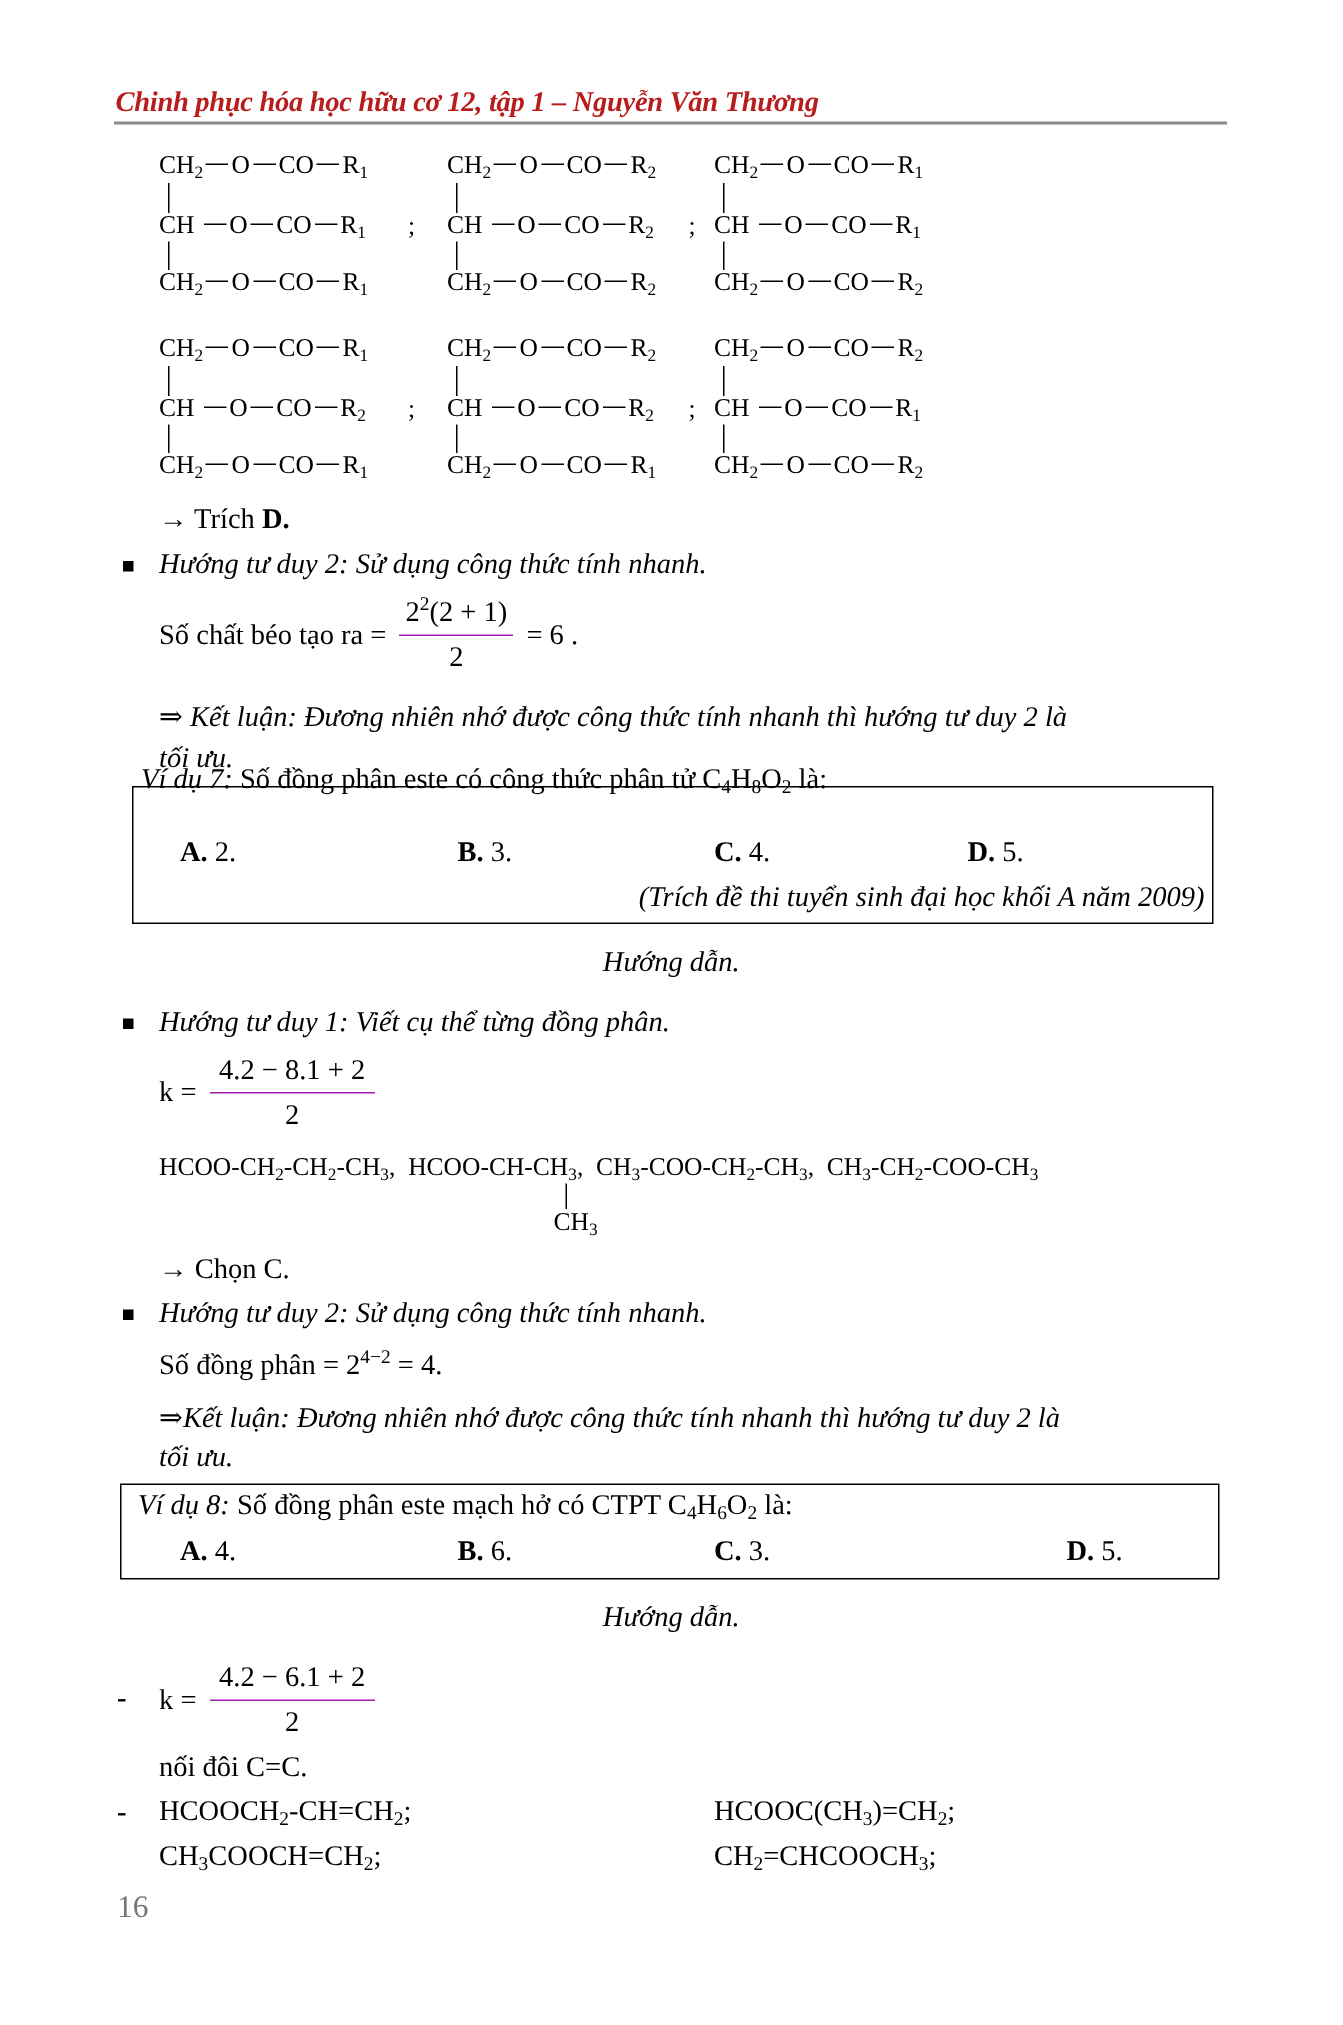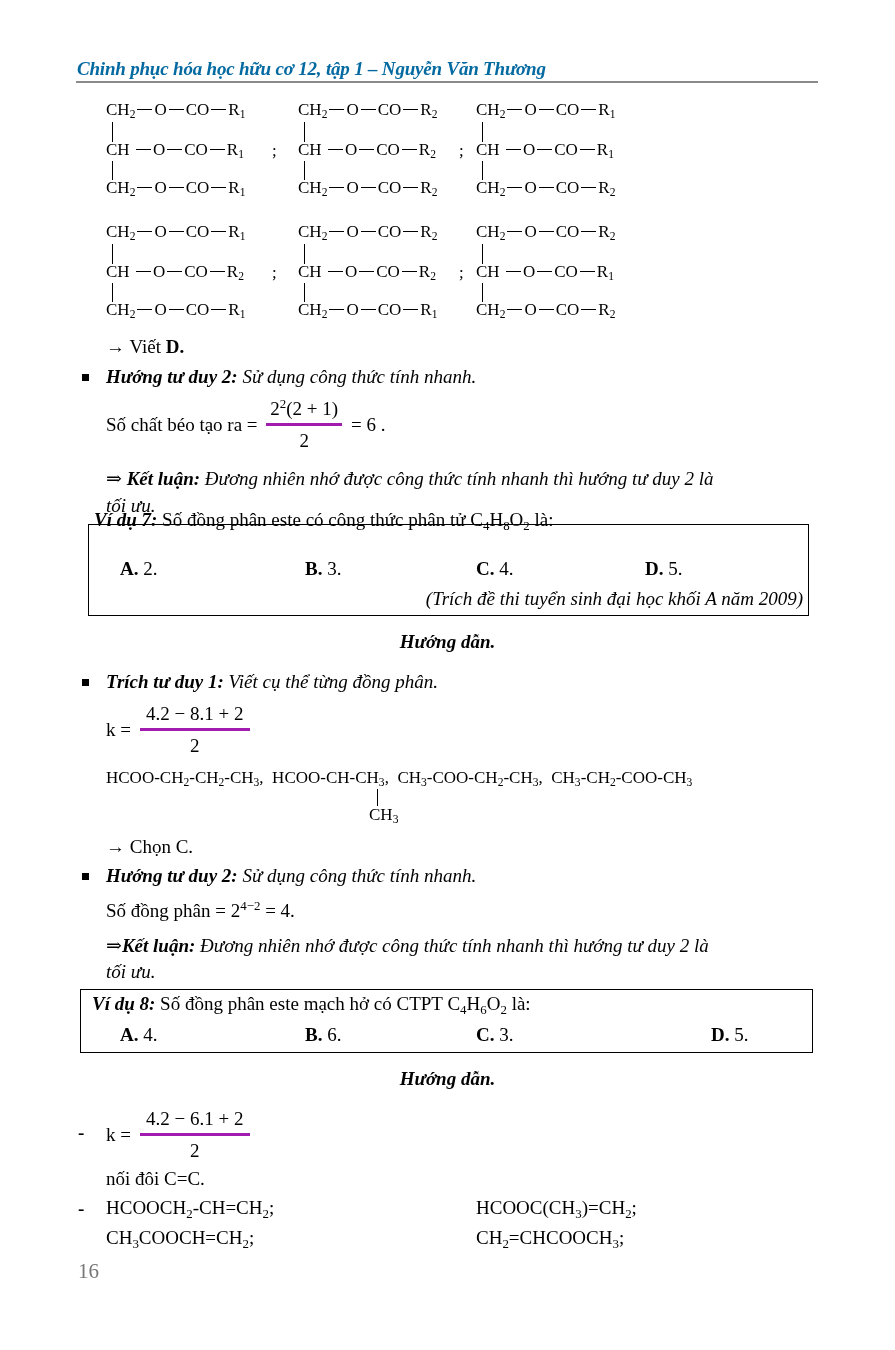--- a/index.html
+++ b/index.html
@@ -1,41 +1,41 @@
 <!DOCTYPE html>
 <html><head>
 <meta charset="utf-8">
 <style>
   html, body { margin: 0; padding: 0; background: #ffffff; }
   body { width: 895px; height: 1350px; position: relative; overflow: hidden;
          font-family: "Liberation Serif", "DejaVu Serif", serif; color: #000; }
   .abs { position: absolute; white-space: nowrap; }
   .header-title { left: 77px; top: 58px; font-size: 19px; font-style: italic; font-weight: bold;
-                  color: #0369a1; letter-spacing: -0.2px; }
+                  color: #b91c1c; letter-spacing: -0.2px; }
   .header-rule { left: 76px; top: 81px; width: 742px; height: 2px; background: #8a8a8a; }
   .t18 { font-size: 19px; }
   .t16 { font-size: 17px; }
   sub { font-size: 0.68em; vertical-align: -0.3em; line-height: 0; }
   sup { font-size: 0.68em; vertical-align: 0.55em; line-height: 0; }
-  .bi { font-weight: bold; font-style: italic; }
+  .bi { font-weight: normal; font-style: italic; }
   .i { font-style: italic; }
   .b { font-weight: bold; }
   .bullet { position: absolute; width: 7px; height: 7px; background: #000; }
 
   
   .tg { position: absolute; width: 180px; height: 110px; font-size: 17px; }
   .tg .row { position: absolute; left: 0; white-space: nowrap; }
   .tg .r0 { top: 0; } .tg .r1 { top: 40px; } .tg .r2 { top: 78px; }
   .tg .vline { position: absolute; left: 6px; width: 1px; background: #000; }
   .tg .v1 { top: 22px; height: 20px; } .tg .v2 { top: 61px; height: 19px; }
   .dash { display: inline-block; width: 15px; height: 1px; background: #000; vertical-align: 5px; margin: 0 2px; }
   .semi { position: absolute; font-size: 17px; }
 
   .frac { display: inline-block; vertical-align: middle; text-align: center; margin: 0 4px; }
-  .frac .num { display: block; padding: 0 4px 3px; border-bottom: 3px solid #a21caf; }
+  .frac .num { display: block; padding: 0 4px 3px; border-bottom: 1px solid #a21caf; }
   .frac .den { display: block; padding-top: 4px; }
 
   .box { position: absolute; border: 1px solid #000; }
 </style>
 </head>
 <body>
 
 <div class="abs header-title">Chinh phục hóa học hữu cơ 12, tập 1 – Nguyễn Văn Thương</div>
 <div class="abs header-rule"></div>
 
@@ -82,21 +82,21 @@
     <div class="tg" style="left: 476px; top: 222px;">
       <div class="row r0">CH<sub>2</sub><span class="dash"></span>O<span class="dash"></span>CO<span class="dash"></span>R<sub>2</sub></div>
       <div class="vline v1"></div>
       <div class="row r1">CH&nbsp;<span class="dash"></span>O<span class="dash"></span>CO<span class="dash"></span>R<sub>1</sub></div>
       <div class="vline v2"></div>
       <div class="row r2">CH<sub>2</sub><span class="dash"></span>O<span class="dash"></span>CO<span class="dash"></span>R<sub>2</sub></div>
     </div>
   </div>
 
 <div class="abs t18" style="left:106px; top:336px;">
-  <span>→ Viết </span><span class="b">D.</span>
+  <span>→ Trích </span><span class="b">D.</span>
 </div>
 
 <div class="bullet" style="left:82px; top:374px;"></div>
 <div class="abs t18" style="left:106px; top:366px;">
   <span class="bi">Hướng tư duy 2:</span><span class="i"> Sử dụng công thức tính nhanh.</span>
 </div>
 
 <div class="abs t18" style="left:106px; top:398px;">
   <span style="vertical-align:middle;">Số chất béo tạo ra = </span><span class="frac"><span class="num"><span>2</span><sup>2</sup><span>(2 + 1)</span></span><span class="den">2</span></span><span style="vertical-align:middle;"> = 6 .</span>
 </div>
@@ -113,21 +113,21 @@
 <div class="abs t18" style="left:120px; top:558px;"><span class="b">A.</span><span> 2.</span></div>
 <div class="abs t18" style="left:305px; top:558px;text-align:center;"><span class="b">B.</span><span> 3.</span></div>
 <div class="abs t18" style="left:476px; top:558px;"><span class="b">C.</span><span> 4.</span></div>
 <div class="abs t18" style="left:645px; top:558px;"><span class="b">D.</span><span> 5.</span></div>
 <div class="abs t18 i" style="right:92px; top:588px;">(Trích đề thi tuyển sinh đại học khối A năm 2009)</div>
 
 <div class="abs t18 bi" style="left:0; width:895px; top:631px; text-align:center;">Hướng dẫn.</div>
 
 <div class="bullet" style="left:82px; top:679px;"></div>
 <div class="abs t18" style="left:106px; top:671px;">
-  <span class="bi">Trích tư duy 1:</span><span class="i"> Viết cụ thể từng đồng phân.</span>
+  <span class="bi">Hướng tư duy 1:</span><span class="i"> Viết cụ thể từng đồng phân.</span>
 </div>
 
 <div class="abs t18" style="left:106px; top:703px;">
   <span style="vertical-align:middle;">k = </span><span class="frac" style="min-width:110px;"><span class="num">4.2 − 8.1 + 2</span><span class="den">2</span></span>
 </div>
 
 <div id="isomers7" class="abs t16" style="left:106px; top:768px;"><span>HCOO-CH<sub>2</sub>-CH<sub>2</sub>-CH<sub>3</sub>,</span>&nbsp;&nbsp;<span>HCOO-CH-CH<sub>3</sub>,</span>&nbsp;&nbsp;<span>CH<sub>3</sub>-COO-CH<sub>2</sub>-CH<sub>3</sub>,</span>&nbsp;&nbsp;<span>CH<sub>3</sub>-CH<sub>2</sub>-COO-CH<sub>3</sub></span></div>
 <div class="abs" style="left:377px; top:789px; width:1px; height:17px; background:#000;"></div>
 <div id="branch7" class="abs t16" style="left:369px; top:805px;">CH<sub>3</sub></div>
 

